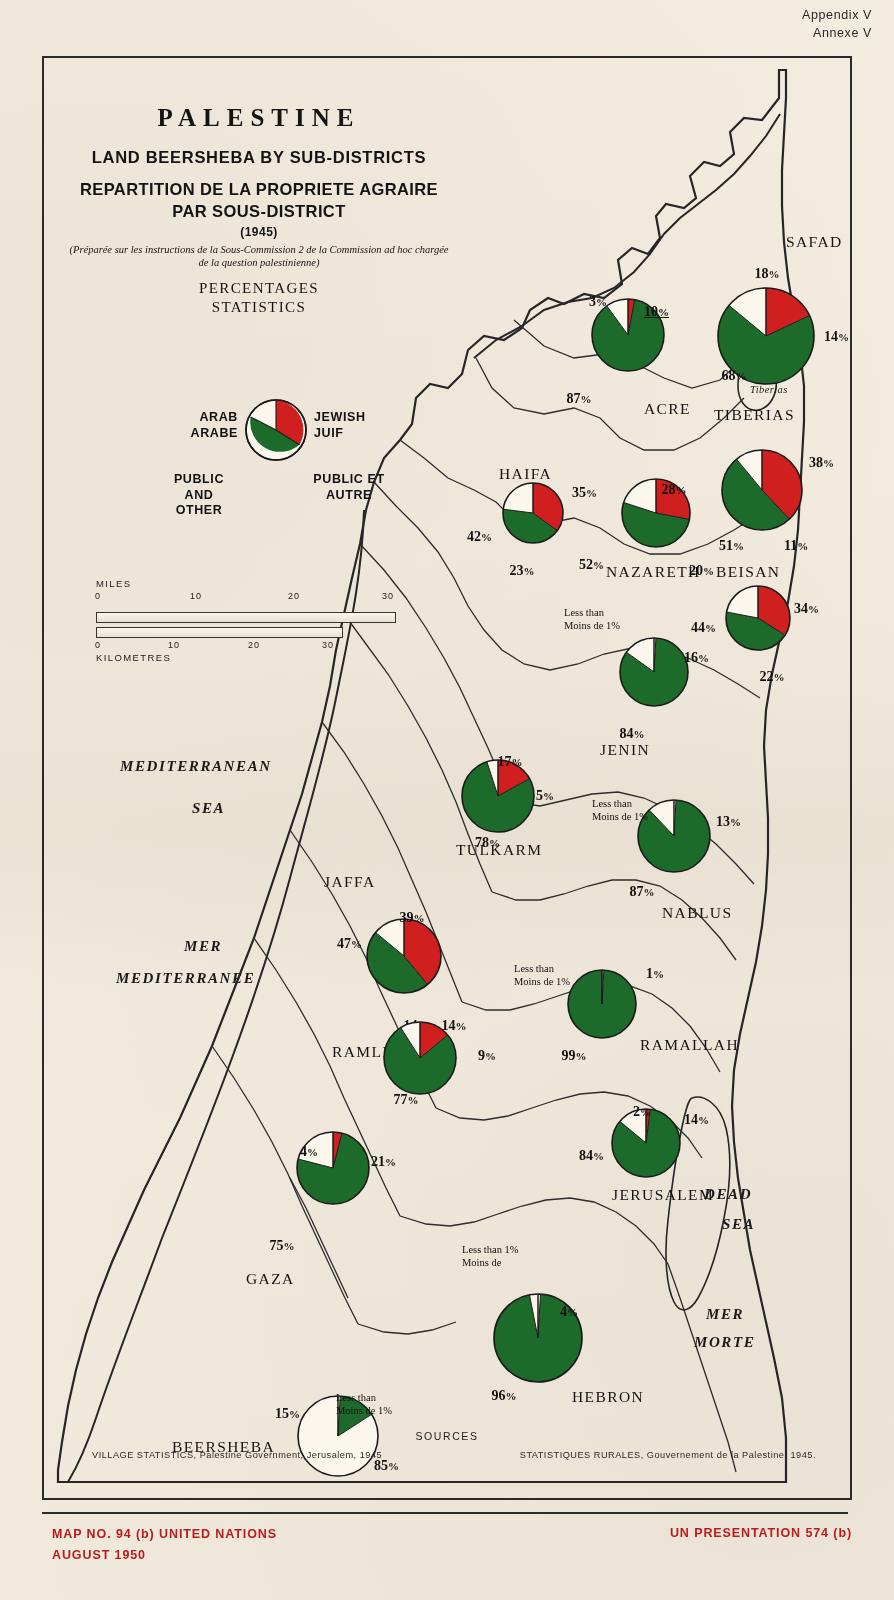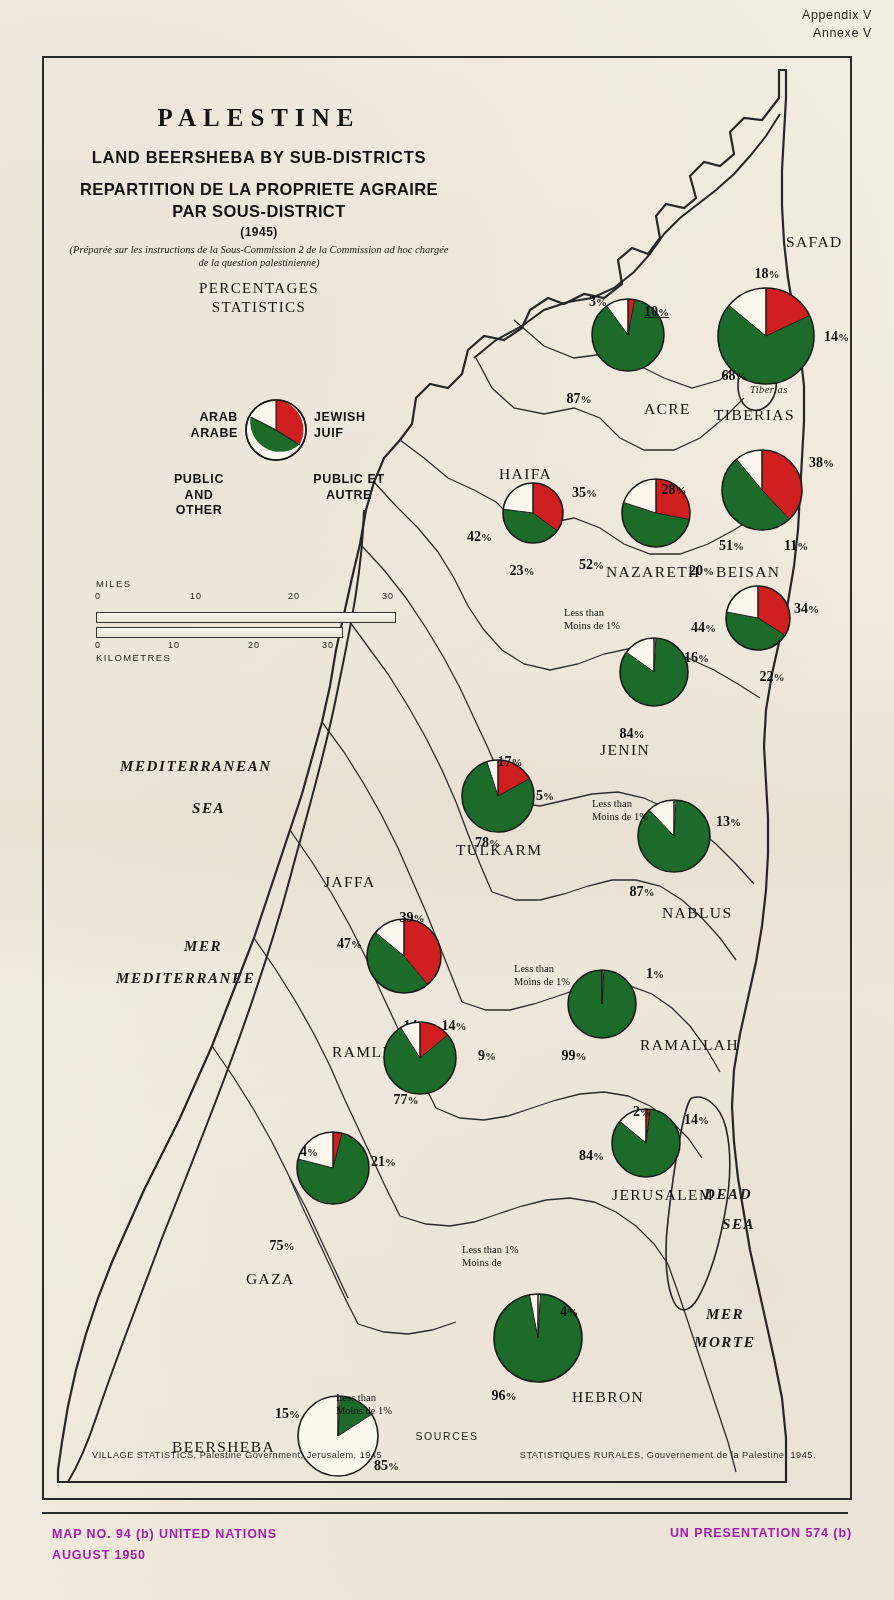--- a/index.html
+++ b/index.html
@@ -247,21 +247,21 @@
     position: absolute;
     left: 52px;
     right: 42px;
     top: 1524px;
     display: flex;
     justify-content: space-between;
     align-items: flex-start;
     font-size: 12.5px;
     font-weight: bold;
     letter-spacing: 0.9px;
-    color: #a21caf;
+    color: #b91c1c;
   }
   .footer-left div { line-height: 1.7; }
   .footer-right { padding-top: 2px; }
 </style>
 </head>
 <body>
 
 <div class="paper"></div>
 
 <div class="appendix">

